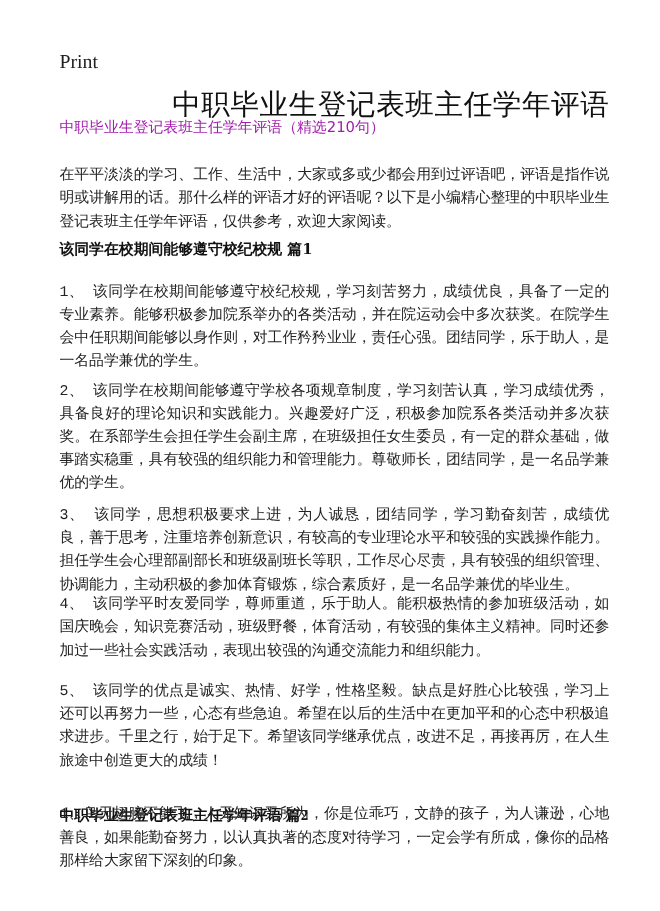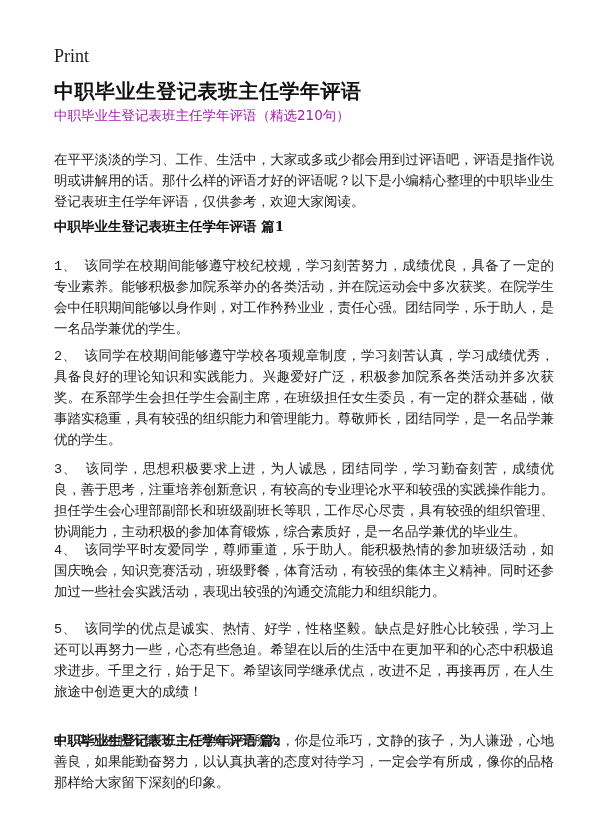--- a/index.html
+++ b/index.html
@@ -1,34 +1,34 @@
 <!DOCTYPE html>
 <html><head>
 <meta charset="utf-8">
 <style>
   html, body { margin: 0; padding: 0; background: #ffffff; }
   body { width: 600px; height: 828px; overflow: hidden; position: relative; color: #111; }
   .page { position: absolute; left: 54px; top: 0; width: 500px; }
   .print { position: absolute; top: 46px; left: 0; font-family: "Liberation Serif", serif; font-size: 18px; color: #222; }
-  .title { position: absolute; top: 78px; left: 0; width: 500px; text-align: left; font-family: "DejaVu Sans", sans-serif; font-size: 20px; font-weight: bold; color: #111; letter-spacing: 0.5px; }
+  .title { position: absolute; top: 78px; left: 0; width: 500px; text-align: right; font-family: "DejaVu Sans", sans-serif; font-size: 26px; font-weight: normal; color: #111; letter-spacing: 0.5px; }
   .subtitle { position: absolute; top: 107px; left: 0; font-family: "DejaVu Sans", sans-serif; font-size: 13.5px; color: #a21caf; }
   .para { position: absolute; left: 0; width: 500px; font-family: Liberation Mono, monospace; font-size: 13.5px; line-height: 21px; color: #222; text-align: justify; margin: 0; }
   .heading { position: absolute; left: 0; font-family: "DejaVu Serif", serif; font-size: 13.5px; font-weight: bold; color: #111; }
 </style>
 </head>
 <body>
 
 <div class="page">
   <div class="print">Print</div>
   <div class="title">中职毕业生登记表班主任学年评语</div>
   <div class="subtitle">中职毕业生登记表班主任学年评语（精选210句）</div>
 
   <p class="para" style="top:150px;">在平平淡淡的学习、工作、生活中，大家或多或少都会用到过评语吧，评语是指作说明或讲解用的话。那什么样的评语才好的评语呢？以下是小编精心整理的中职毕业生登记表班主任学年评语，仅供参考，欢迎大家阅读。</p>
 
-  <div class="heading" style="top:218px;">中职毕业生登记表班主任学年评语 篇1</div>
+  <div class="heading" style="top:218px;">该同学在校期间能够遵守校纪校规 篇1</div>
 
   <p class="para" style="top:256px;">1、 该同学在校期间能够遵守校纪校规，学习刻苦努力，成绩优良，具备了一定的专业素养。能够积极参加院系举办的各类活动，并在院运动会中多次获奖。在院学生会中任职期间能够以身作则，对工作矜矜业业，责任心强。团结同学，乐于助人，是一名品学兼优的学生。</p>
   <p class="para" style="top:346px;">2、 该同学在校期间能够遵守学校各项规章制度，学习刻苦认真，学习成绩优秀，具备良好的理论知识和实践能力。兴趣爱好广泛，积极参加院系各类活动并多次获奖。在系部学生会担任学生会副主席，在班级担任女生委员，有一定的群众基础，做事踏实稳重，具有较强的组织能力和管理能力。尊敬师长，团结同学，是一名品学兼优的学生。</p>
   <p class="para" style="top:459px;">3、 该同学，思想积极要求上进，为人诚恳，团结同学，学习勤奋刻苦，成绩优良，善于思考，注重培养创新意识，有较高的专业理论水平和较强的实践操作能力。担任学生会心理部副部长和班级副班长等职，工作尽心尽责，具有较强的组织管理、协调能力，主动积极的参加体育锻炼，综合素质好，是一名品学兼优的毕业生。</p>
   <p class="para" style="top:540px;">4、 该同学平时友爱同学，尊师重道，乐于助人。能积极热情的参加班级活动，如国庆晚会，知识竞赛活动，班级野餐，体育活动，有较强的集体主义精神。同时还参加过一些社会实践活动，表现出较强的沟通交流能力和组织能力。</p>
   <p class="para" style="top:619px;">5、 该同学的优点是诚实、热情、好学，性格坚毅。缺点是好胜心比较强，学习上还可以再努力一些，心态有些急迫。希望在以后的生活中在更加平和的心态中积极追求进步。千里之行，始于足下。希望该同学继承优点，改进不足，再接再厉，在人生旅途中创造更大的成绩！</p>
 
   <div class="heading" style="top:732px;font-family:Liberation Serif, serif;">中职毕业生登记表班主任学年评语 篇2</div>
 
   <p class="para" style="top:731px;">1、鸟无翅膀不能飞，人无知识无所为，你是位乖巧，文静的孩子，为人谦逊，心地善良，如果能勤奋努力，以认真执著的态度对待学习，一定会学有所成，像你的品格那样给大家留下深刻的印象。</p>

